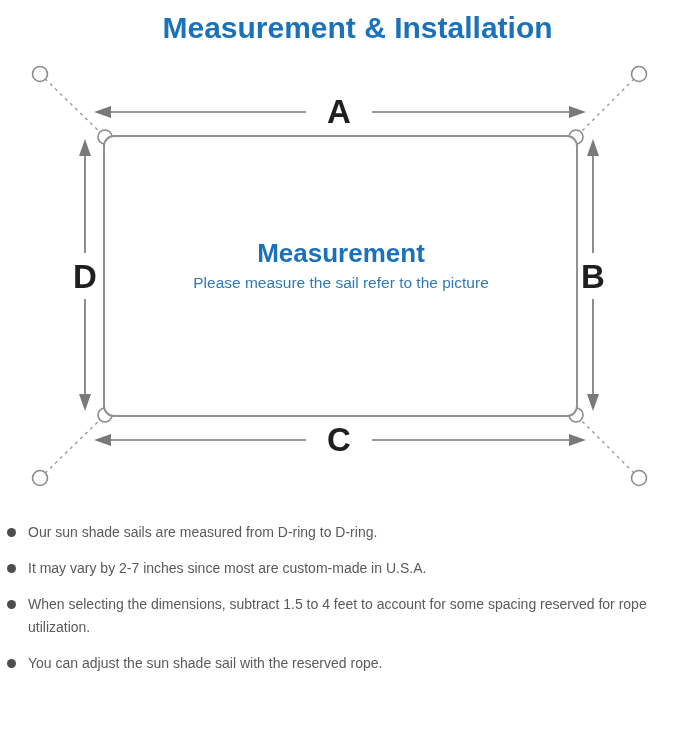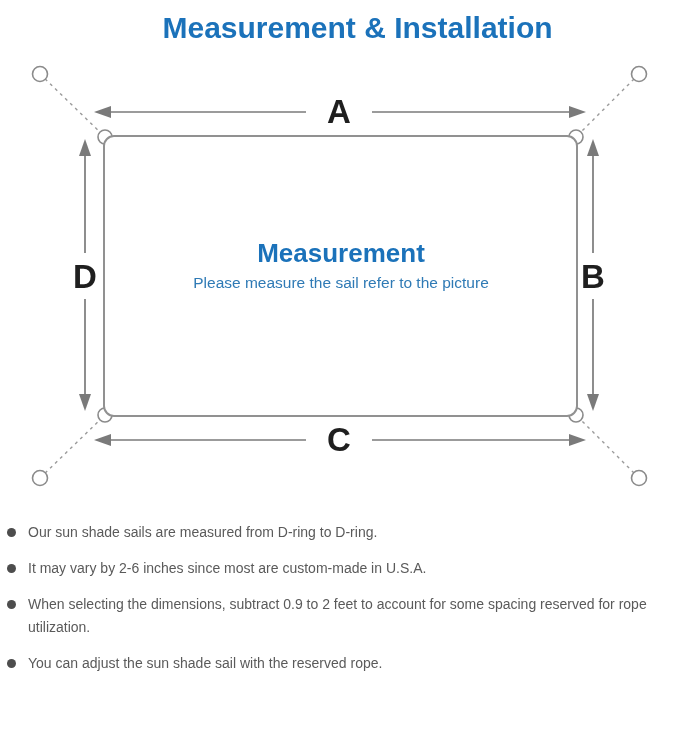--- a/index.html
+++ b/index.html
@@ -158,16 +158,16 @@
   </g>
 
   <g>
     <text class="center-title" x="341" y="212">Measurement</text>
     <text class="center-subtitle" x="341" y="238">Please measure the sail refer to the picture</text>
   </g>
 </svg>
 
 <ul class="notes">
   <li>Our sun shade sails are measured from D-ring to D-ring.</li>
-  <li>It may vary by 2-6 inches since most are custom-made in U.S.A.</li>
-  <li>When selecting the dimensions, subtract 0.9 to 2 feet to account for some spacing reserved for rope utilization.</li>
+  <li>It may vary by 2-7 inches since most are custom-made in U.S.A.</li>
+  <li>When selecting the dimensions, subtract 1.5 to 4 feet to account for some spacing reserved for rope utilization.</li>
   <li>You can adjust the sun shade sail with the reserved rope.</li>
 </ul>
 
 </body></html>

